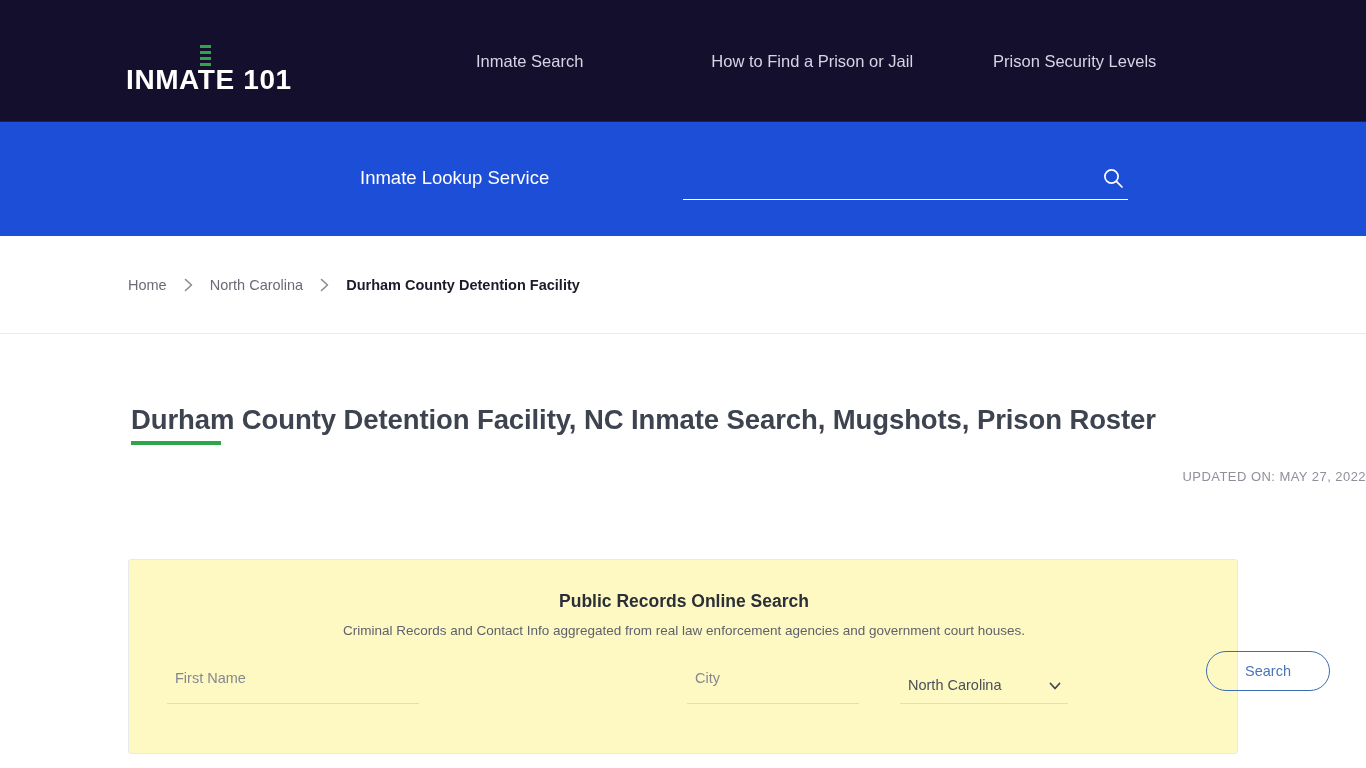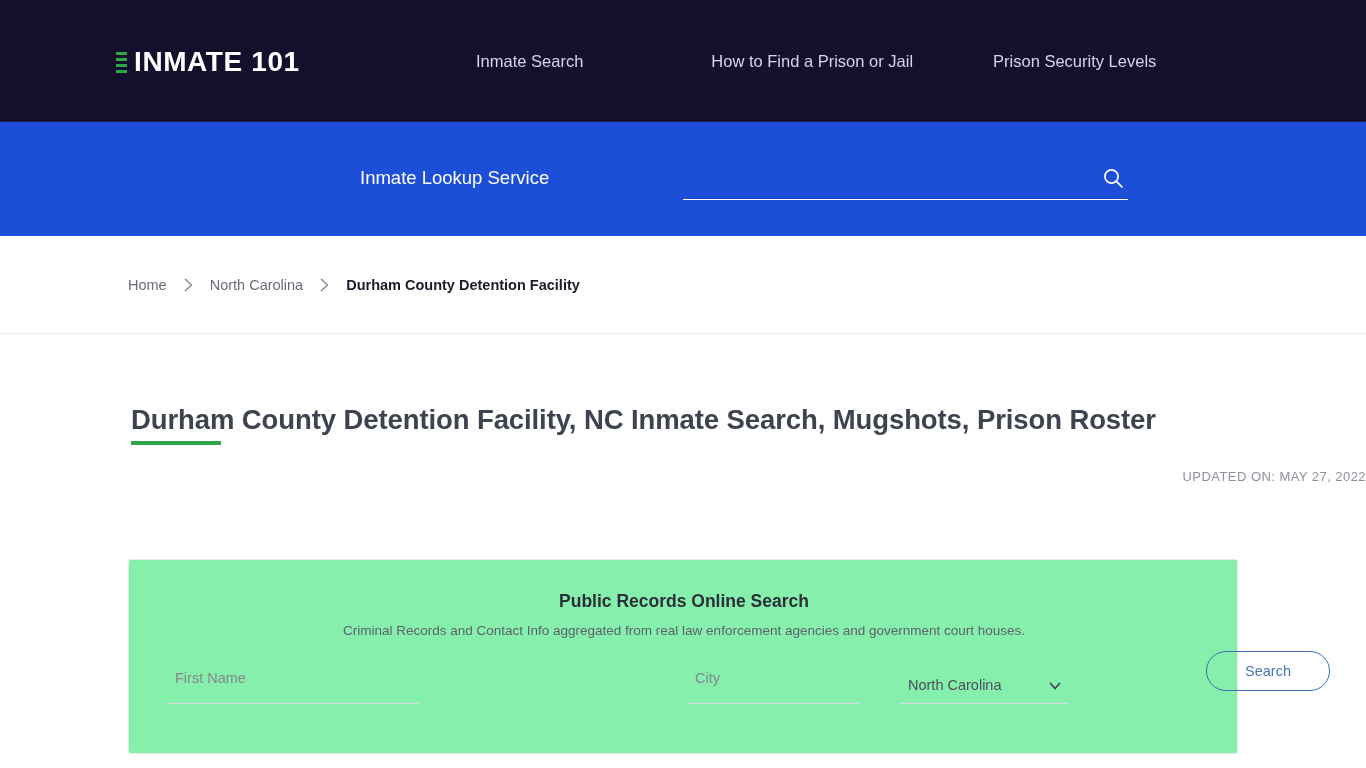--- a/index.html
+++ b/index.html
@@ -19,26 +19,27 @@
   .topbar {
     position: absolute;
     left: 0; top: 0;
     width: 1366px;
     height: 122px;
     background: #150f2e;
     border-bottom: 1px solid #251e44;
   }
   .logo {
     position: absolute;
-    left: 116px;
+    left: 126px;
     top: 44px;
     display: flex;
     align-items: center;
     height: 36px;
     cursor: pointer;
+    flex-direction: column;
   }
   .logo-mark {
     display: flex;
     flex-direction: column;
     justify-content: center;
     gap: 3px;
     margin-right: 7px;
     padding-top: 1px;
   }
   .logo-mark i {
@@ -191,21 +192,21 @@
     line-height: 1;
   }
 
   
   .records-card {
     position: absolute;
     left: 128px;
     top: 559px;
     width: 1110px;
     height: 195px;
-    background: #86efac;
+    background: #fef9c3;
     border: 1px solid #e7e9ec;
     border-radius: 3px;
   }
   .card-title {
     position: absolute;
     left: 0;
     top: 33px;
     width: 1110px;
     text-align: center;
     font-size: 17.5px;

